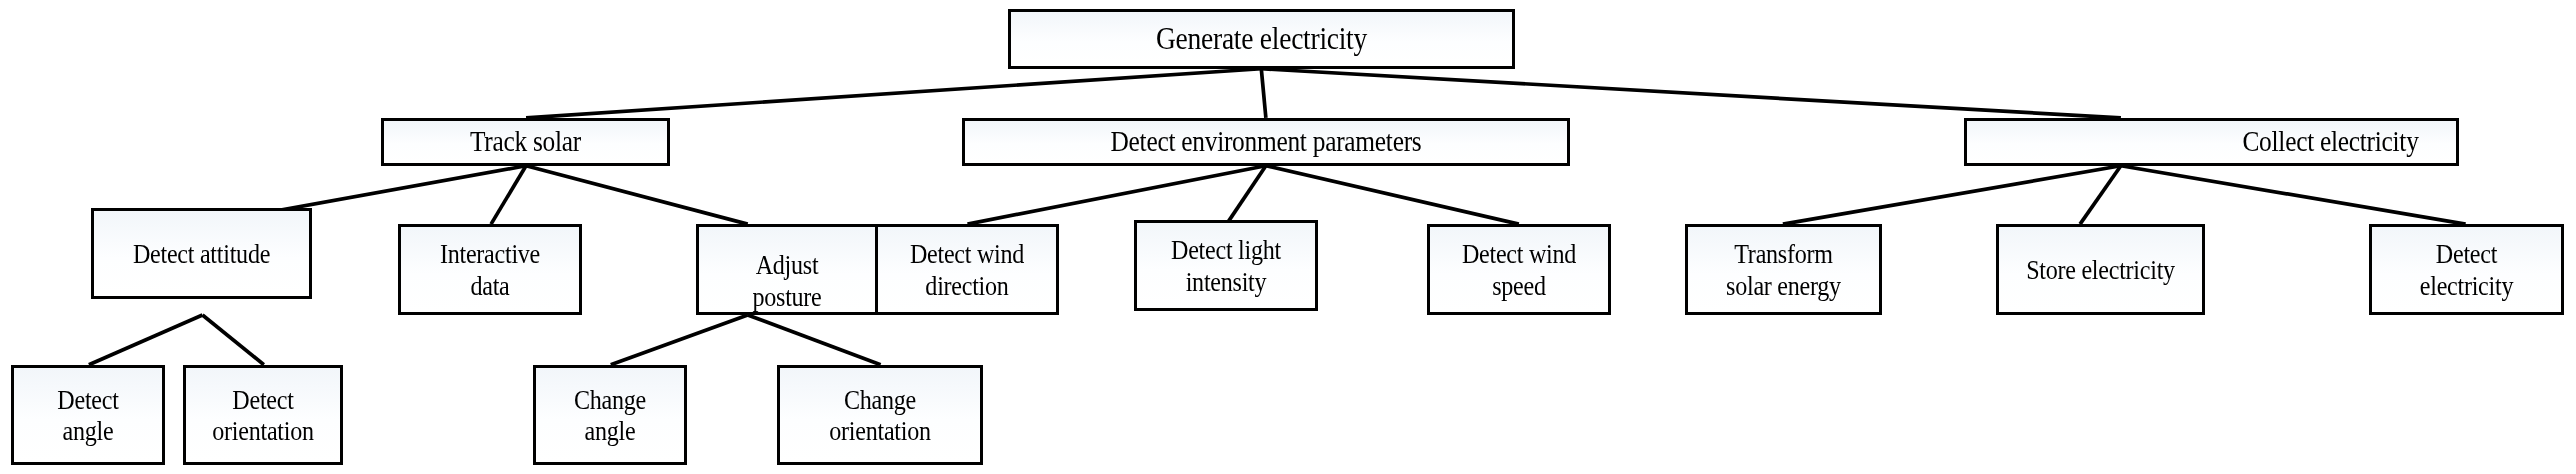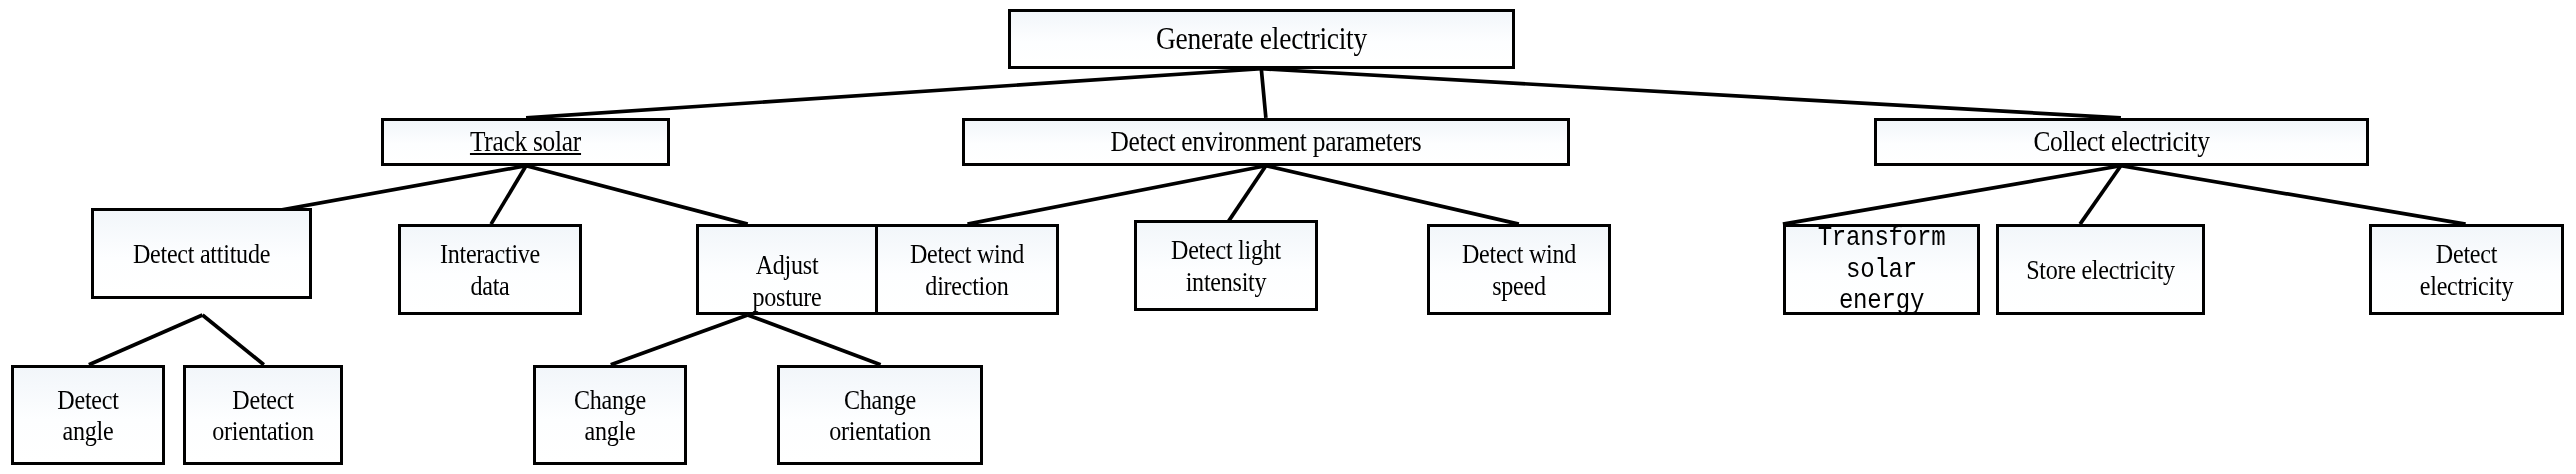--- a/index.html
+++ b/index.html
@@ -72,27 +72,27 @@
       <line x1="3452.5" y1="270" x2="3386" y2="365" stroke="#000000" stroke-width="6"></line>
       <line x1="3452.5" y1="270" x2="4014" y2="365" stroke="#000000" stroke-width="6"></line>
       <line x1="328" y1="513" x2="143" y2="594" stroke="#000000" stroke-width="6"></line>
       <line x1="328" y1="513" x2="428" y2="594" stroke="#000000" stroke-width="6"></line>
       <line x1="1216" y1="513" x2="993" y2="594" stroke="#000000" stroke-width="6"></line>
       <line x1="1216" y1="513" x2="1432.5" y2="594" stroke="#000000" stroke-width="6"></line>
     </svg>
 <div class="node-box lvl-root" style="left: 1008px; top: 8.6px; width: 507px; height: 60px;">
       <span class="node-label">Generate electricity</span>
     </div>
-    <div class="node-box lvl-2" style="left: 381px; top: 118px; width: 289px; height: 48px; text-decoration: underline;">
+    <div class="node-box lvl-2" style="left: 381px; top: 118px; width: 289px; height: 48px;">
       <span class="node-label">Track solar</span>
     </div>
     <div class="node-box lvl-2" style="left: 962px; top: 118px; width: 608px; height: 48px; justify-content: flex-end;">
       <span class="node-label">Detect environment parameters</span>
     </div>
-    <div class="node-box lvl-2" style="left: 1874px; top: 118px; width: 495px; height: 48px;">
+    <div class="node-box lvl-2" style="left: 1964px; top: 118px; width: 495px; height: 48px; text-align: right;">
       <span class="node-label">Collect electricity</span>
     </div>
     <div class="node-box lvl-3" style="left: 91px; top: 208px; width: 221px; height: 91px;">
       <span class="node-label">Detect attitude</span>
     </div>
     <div class="node-box lvl-3" style="left: 398px; top: 224px; width: 184px; height: 91px;">
       <span class="node-label">Interactive
 data</span>
     </div>
     <div class="node-box lvl-3" style="left: 696px; top: 224px; width: 182px; height: 91px; align-items: flex-end;">
@@ -104,21 +104,21 @@
 direction</span>
     </div>
     <div class="node-box lvl-3" style="left: 1134px; top: 220px; width: 184px; height: 91px;">
       <span class="node-label">Detect light
 intensity</span>
     </div>
     <div class="node-box lvl-3" style="left: 1427px; top: 224px; width: 184px; height: 91px;">
       <span class="node-label">Detect wind
 speed</span>
     </div>
-    <div class="node-box lvl-3" style="left: 1783px; top: 224px; width: 197px; height: 91px; font-family: Liberation Mono, monospace;">
+    <div class="node-box lvl-3" style="left: 1685px; top: 224px; width: 197px; height: 91px;">
       <span class="node-label">Transform
 solar energy</span>
     </div>
     <div class="node-box lvl-3" style="left: 1996px; top: 224px; width: 209px; height: 91px;">
       <span class="node-label">Store electricity</span>
     </div>
     <div class="node-box lvl-3" style="left: 2369px; top: 224px; width: 195px; height: 91px;">
       <span class="node-label">Detect
 electricity</span>
     </div>

